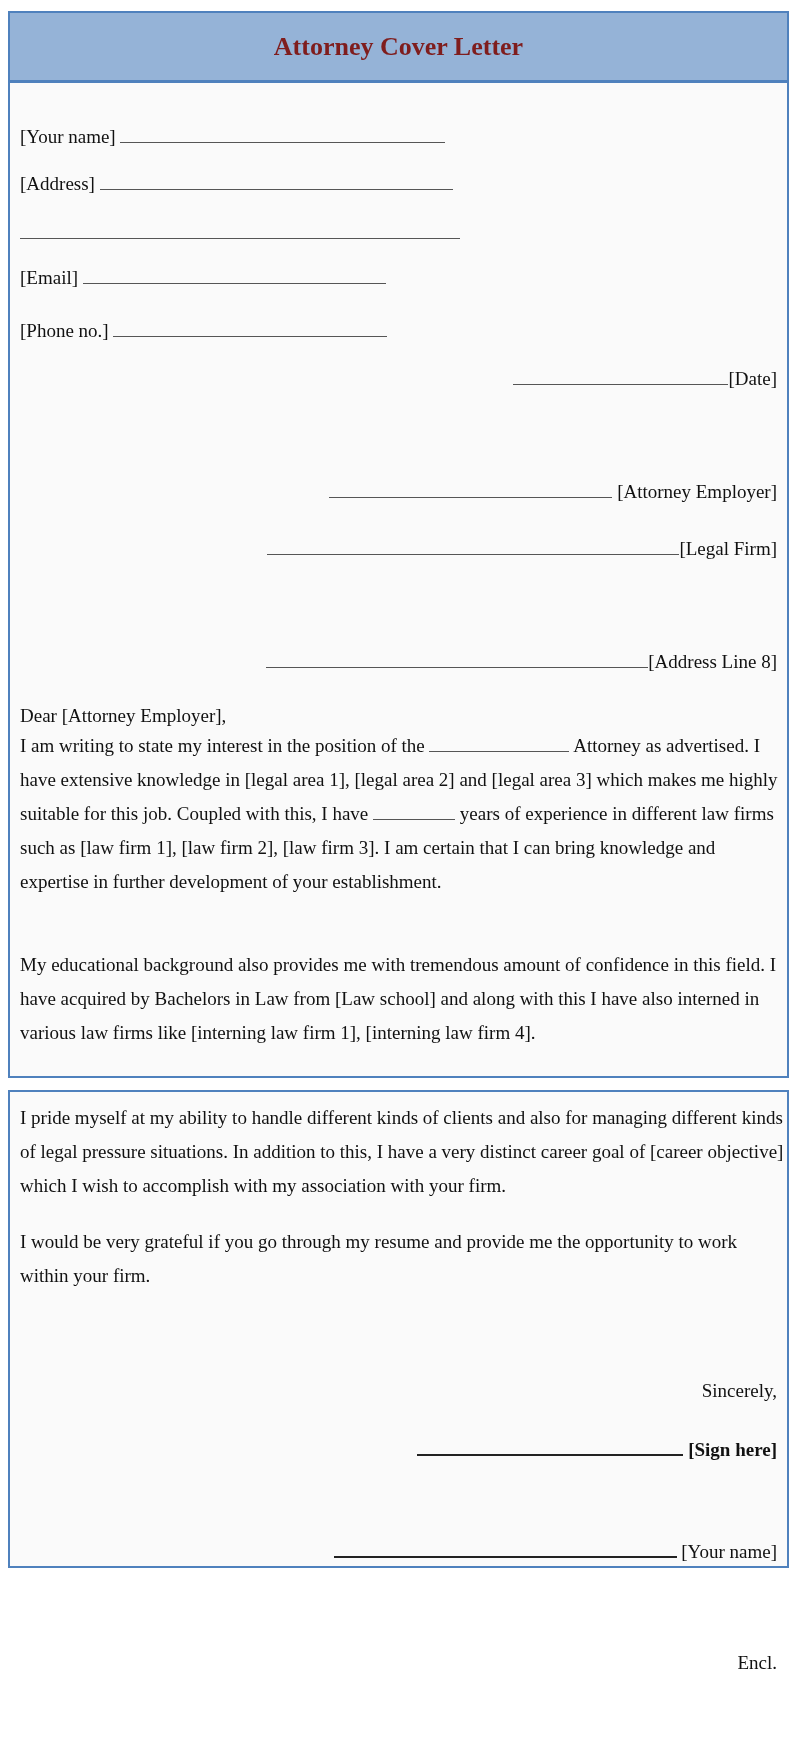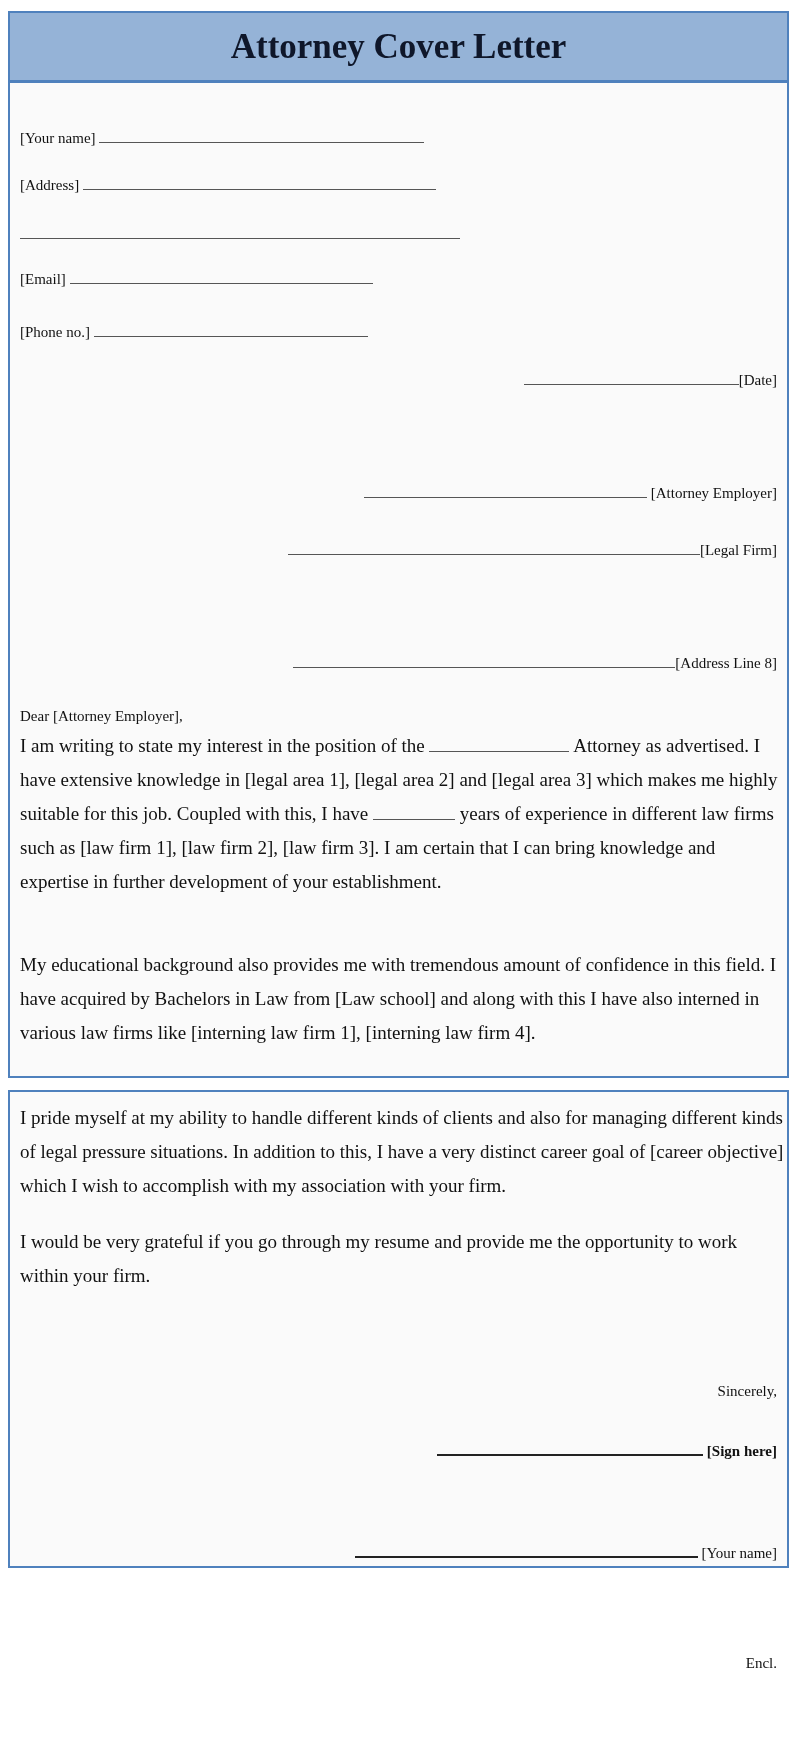--- a/index.html
+++ b/index.html
@@ -1,22 +1,22 @@
 <!DOCTYPE html>
 <html><head>
 <meta charset="utf-8">
 <style>
   html, body { margin: 0; padding: 0; background: #ffffff; }
   body { width: 800px; height: 1750px; position: relative; font-family: "Liberation Serif", serif; color: #111; }
   .box { position: absolute; left: 8px; width: 781px; border: 2px solid #4f81bd; background: #fafafa; box-sizing: border-box; }
   #box1 { top: 11px; height: 1067px; }
   #box2 { top: 1090px; height: 478px; }
   .header { position: absolute; left: 0; top: 0; right: 0; height: 67px; background: #95b3d7; border-bottom: 3px solid #4f81bd; display: flex; align-items: center; justify-content: center; }
-  .header span { font-weight: bold; font-size: 35px; color: #0f172a; }
-  .line { position: absolute; font-size: 15px; white-space: nowrap; line-height: 22px; }
+  .header span { font-weight: bold; font-size: 26px; color: #7f1d1d; }
+  .line { position: absolute; font-size: 19px; white-space: nowrap; line-height: 22px; }
   .l { left: 10px; }
   .r { right: 10px; text-align: left; }
   .blank { display: inline-block; border-bottom: 1px solid #555; height: 18px; vertical-align: baseline; }
   .blank.dark { border-bottom: 2px solid #222; }
   .para { position: absolute; left: 10px; width: 765px; font-size: 19px; line-height: 34px; }
   .para .ul { display: inline-block; border-bottom: 1px solid #555; height: 16px; }
   .bold { font-weight: bold; }
 </style>
 </head>
 <body>

